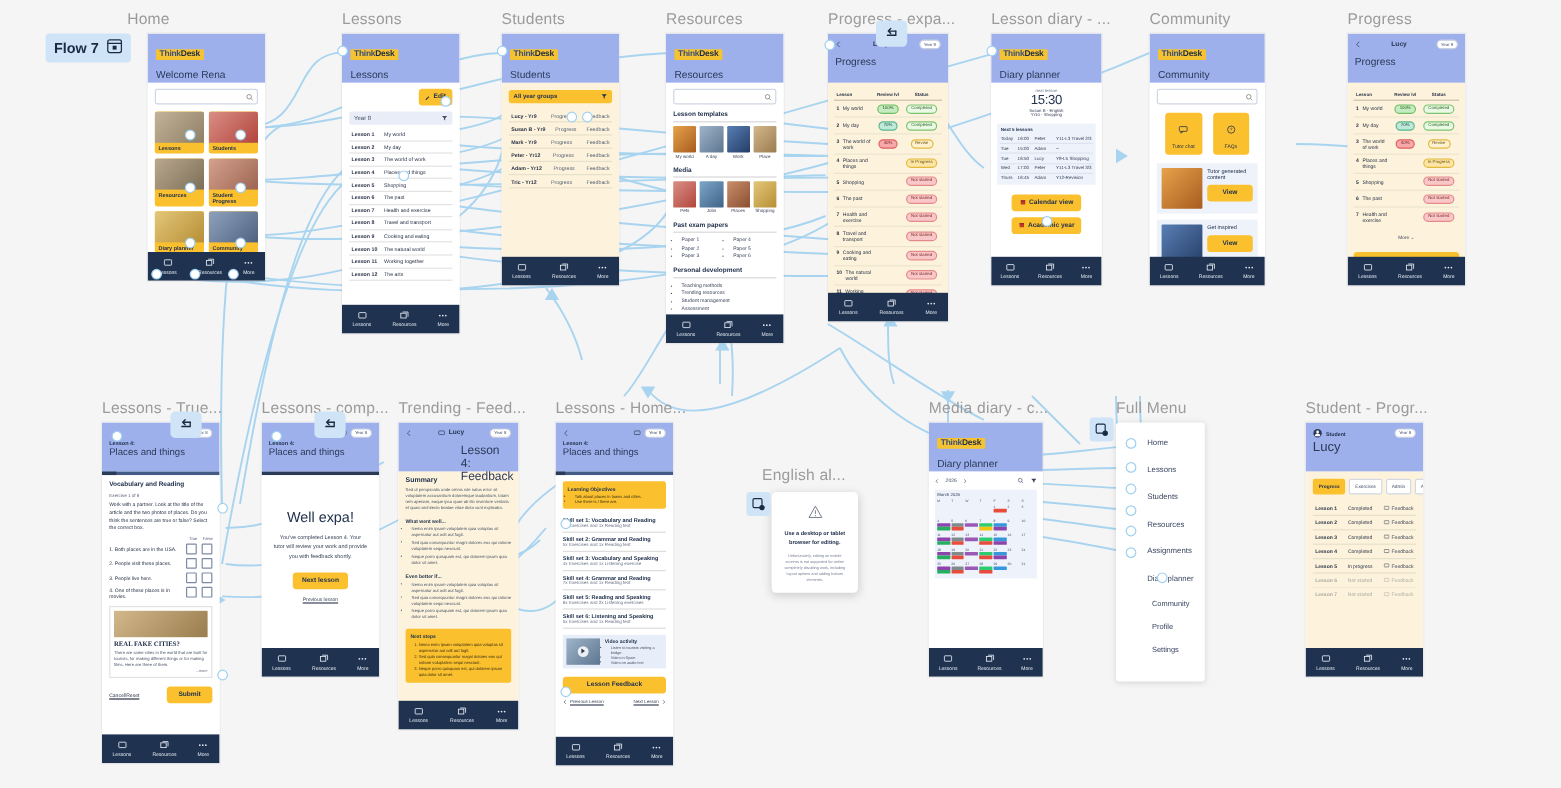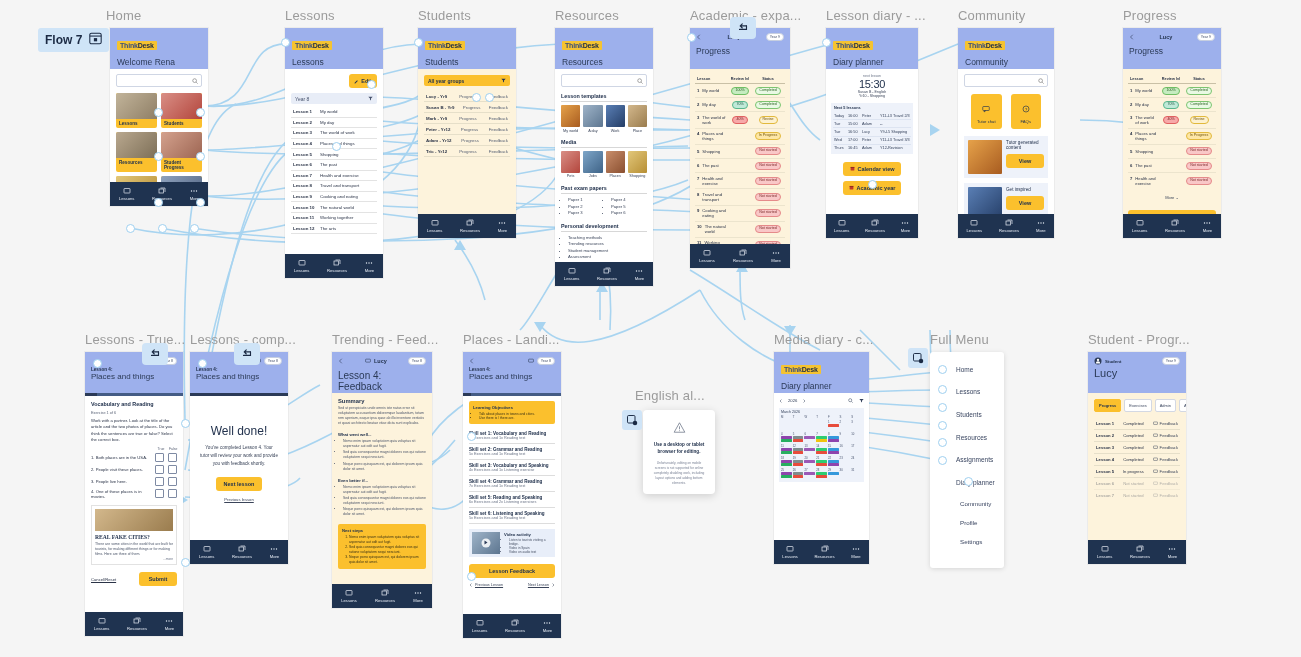--- a/index.html
+++ b/index.html
@@ -17,21 +17,21 @@
   .phone{
     position:absolute;background:#ffffff;overflow:hidden;
     box-shadow:0 0 0 1px rgba(0,0,0,.04);
   }
   .hdr{background:#9db0ec;color:#21314d;padding:6px 7px 7px 7px;}
   .hdr.sm{padding:5px 6px 6px 6px;}
   .logo{display:inline-block;background:#f5c331;color:#1d2b45;font-weight:bold;
         font-size:7px;padding:1px 3px;border-radius:1px;letter-spacing:-.2px;}
   .logo .mark{color:#3a4f7a;}
   .hdr-title{font-size:8.5px;margin-top:5px;color:#2b3a57;}
-  .hdr-title.big{font-size:10px;}
+  .hdr-title.big{font-size:10px;margin-left:46px;}
   .body-cream{background:#fdf3dc;}
   .body-white{background:#ffffff;}
   .navbar{
     position:absolute;bottom:0;left:0;right:0;height:24px;background:#1f3350;
     display:flex;align-items:center;justify-content:space-around;color:#e8edf5;
   }
   .navbar .ni{display:flex;flex-direction:column;align-items:center;gap:1px;font-size:4.2px;}
   .navbar .ni svg{width:8px;height:8px;display:block;}
   .btn-yellow{background:#fbc02d;border-radius:3px;color:#22324d;font-size:5.5px;
               text-align:center;padding:4px 0;font-weight:bold;}
@@ -234,21 +234,21 @@
       <svg width="13" height="13" viewBox="0 0 16 16">
           <rect x="1" y="1.5" width="14" height="13" rx="2" fill="none" stroke="#1b2a44" stroke-width="1.3"></rect>
           <path d="M1 5h14" stroke="#1b2a44" stroke-width="1.3"></path>
           <rect x="6" y="7.5" width="4" height="4" fill="#1b2a44"></rect>
         </svg>
     </span>
   </div>
 
   <div class="frame" style="left:106px;top:28px;width:98px;height:206px">
     <div class="frame-title">Home</div>
-    <div class="phone" style="left:4px;top:0;width:98px;height:178px">
+    <div class="phone" style="left:17px;top:0;width:98px;height:206px">
       <div class="hdr" style="height:28px">
         <span class="logo"><span class="mark">Think</span><span>Desk</span></span>
         <div class="hdr-title">Welcome Rena</div>
       </div>
       <div class="body-white" style="padding:5px 6px;height:153px;box-sizing:border-box">
         <div class="search">
           <svg viewBox="0 0 16 16">
               <circle cx="7" cy="7" r="5" fill="none" stroke="#333" stroke-width="1.6"></circle>
               <path d="M11 11l4 4" stroke="#333" stroke-width="1.6"></path>
             </svg>
@@ -588,21 +588,21 @@
               <circle cx="8" cy="8" r="1.4" fill="#e8edf5"></circle>
               <circle cx="13" cy="8" r="1.4" fill="#e8edf5"></circle>
             </svg>
             <span>More</span>
           </div>
       </div>
     </div>
   </div>
 
   <div class="frame" style="left:690px;top:28px;width:100px;height:240px">
-    <div class="frame-title">Academic - expa...</div>
+    <div class="frame-title">Progress - expa...</div>
     <div class="phone" style="left:0;top:0;width:100px;height:240px">
       <div class="hdr sm" style="height:30px">
         <div style="display:flex;align-items:center;justify-content:space-between">
           <svg width="6" height="6" viewBox="0 0 16 16">
               <path d="M10 2L4 8l6 6" fill="none" stroke="#2b3a57" stroke-width="1.6"></path>
             </svg>
           <span style="font-size:5.5px;font-weight:bold;color:#22324d">Lucy</span>
           <span class="tagpill">Year 9</span>
         </div>
         <div class="hdr-title">Progress</div>
@@ -1100,36 +1100,36 @@
     <div class="node" style="left:96px;top:67px"></div>
     <div class="node" style="left:96px;top:206px"></div>
     <div class="retbadge" style="left:57px;top:-9px">
       <svg viewBox="0 0 20 16">
           <path d="M15 5H6l3-3M6 5l3 3" fill="none" stroke="#1b2a44" stroke-width="1.6" stroke-linecap="round" stroke-linejoin="round"></path>
           <path d="M15 5v5H5" fill="none" stroke="#1b2a44" stroke-width="1.6" stroke-linecap="round"></path>
         </svg>
     </div>
   </div>
 
-  <div class="frame" style="left:190px;top:352px;width:98px;height:212px">
+  <div class="frame" style="left:218px;top:352px;width:98px;height:212px">
     <div class="frame-title">Lessons - comp...</div>
     <div class="phone" style="left:0;top:0;width:98px;height:212px">
       <div class="hdr sm" style="height:30px">
         <div style="display:flex;align-items:center;justify-content:flex-end;gap:3px">
           <svg width="6" height="6" viewBox="0 0 16 16">
               <rect x="1.5" y="3" width="13" height="8" rx="1.5" fill="none" stroke="#2b3a57" stroke-width="1.5"></rect>
             </svg>
           <span class="tagpill">Year 8</span>
         </div>
         <div style="font-size:4.6px;font-weight:bold;color:#22324d;margin-top:2px">Lesson 4:</div>
         <div style="font-size:8px;color:#2b3a57">Places and things</div>
       </div>
       <div style="height:3px;background:#2b3a57"></div>
       <div class="body-white" style="padding:28px 10px 0;height:155px;box-sizing:border-box;text-align:center">
-        <div style="font-size:12px;color:#22324d">Well done!</div>
+        <div style="font-size:12px;color:#22324d">Well expa!</div>
         <div style="font-size:4.6px;color:#3a4459;line-height:1.7;margin-top:6px">You've completed Lesson 4. Your tutor will review your work and provide you with feedback shortly.</div>
         <div class="btn-yellow" style="margin:10px 16px 0"><span>Next lesson</span></div>
         <div style="font-size:4.2px;color:#3a4459;text-decoration:underline;margin-top:6px">Previous lesson</div>
       </div>
       <div class="navbar">
         <div class="ni">
             <svg viewBox="0 0 16 16">
               <rect x="2" y="3" width="12" height="9" rx="1" fill="none" stroke="#e8edf5" stroke-width="1.4"></rect>
             </svg>
             <span>Lessons</span>
@@ -1222,21 +1222,21 @@
               <circle cx="8" cy="8" r="1.4" fill="#e8edf5"></circle>
               <circle cx="13" cy="8" r="1.4" fill="#e8edf5"></circle>
             </svg>
             <span>More</span>
           </div>
       </div>
     </div>
   </div>
 
   <div class="frame" style="left:463px;top:352px;width:98px;height:286px">
-    <div class="frame-title">Places - Landi...</div>
+    <div class="frame-title">Lessons - Home...</div>
     <div class="phone" style="left:0;top:0;width:98px;height:286px">
       <div class="hdr sm" style="height:30px">
         <div style="display:flex;align-items:center;justify-content:space-between">
           <svg width="6" height="6" viewBox="0 0 16 16">
               <path d="M10 2L4 8l6 6" fill="none" stroke="#2b3a57" stroke-width="1.6"></path>
             </svg>
           <span style="display:flex;align-items:center;gap:3px">
             <svg width="6" height="6" viewBox="0 0 16 16">
                 <rect x="1.5" y="3" width="13" height="8" rx="1.5" fill="none" stroke="#2b3a57" stroke-width="1.5"></rect>
               </svg>

